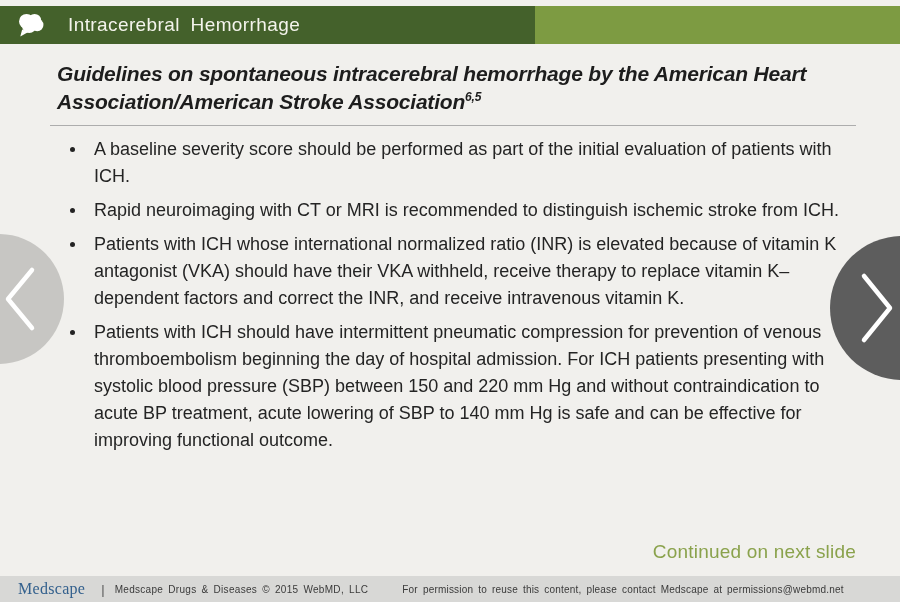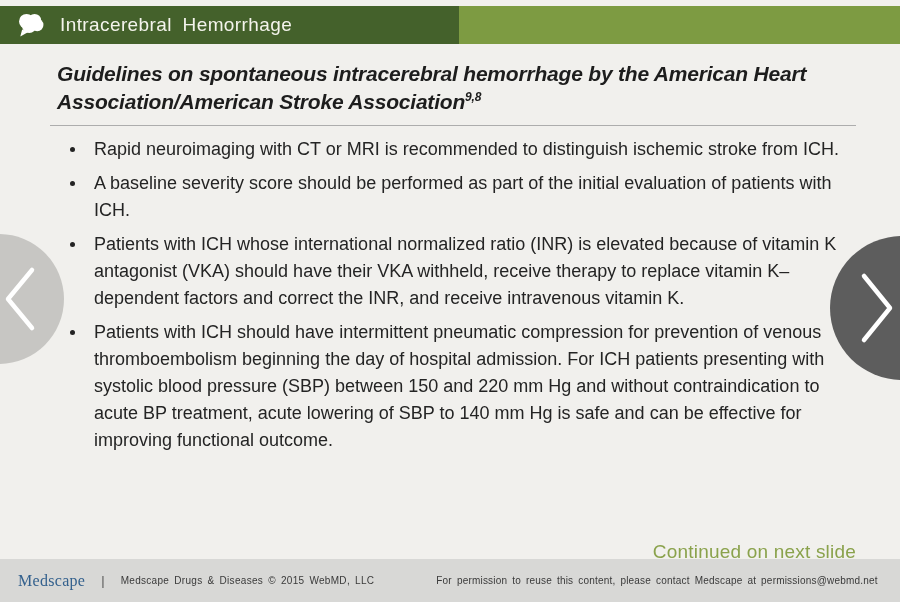--- a/index.html
+++ b/index.html
@@ -3,21 +3,21 @@
 <meta charset="utf-8">
 <style>
   html,body{margin:0;padding:0;background:#e9e8e5;}
   .stage{
     position:relative;width:900px;height:602px;overflow:hidden;
     background:#f1f0ed;font-family:"Liberation Sans","DejaVu Sans",sans-serif;
   }
   
   .titlebar{position:absolute;top:6px;left:0;width:900px;height:38px;display:flex;}
   .titlebar-dark{
-    width:459px;height:100%;background:#44612b;display:flex;align-items:center;
+    width:535px;height:100%;background:#44612b;display:flex;align-items:center;gap:8px;
   }
   .titlebar-light{flex:1;height:100%;background:#7d9b42;}
   .brain{margin-left:15px;width:32px;height:28px;flex:0 0 auto;}
   .slide-title{
     margin:0 0 0 13px;font-size:19px;font-weight:normal;color:#f4f4ec;
     letter-spacing:.4px;word-spacing:5px;
   }
   
   .slide-body{position:absolute;top:44px;left:0;right:0;bottom:35px;}
   .heading{
@@ -46,30 +46,30 @@
   .nav-btn{
     position:absolute;border:none;padding:0;border-radius:50%;cursor:pointer;
     display:block;
   }
   .nav-prev{left:-66px;top:234px;width:130px;height:130px;background:#c7c6c3;}
   .nav-next{right:-74px;top:236px;width:144px;height:144px;background:#5d5d5d;}
   .nav-prev svg{position:absolute;right:24px;top:30px;}
   .nav-next svg{position:absolute;left:26px;top:34px;}
   
   .footer{
-    position:absolute;left:0;bottom:0;width:900px;height:43px;background:#d8d8d6;
+    position:absolute;left:0;bottom:0;width:900px;height:26px;background:#d8d8d6;
     display:flex;align-items:center;color:#3a3a3a;
   }
   .logo{
     margin-left:18px;font-family:"Liberation Serif","DejaVu Serif",serif;
     font-size:16px;color:#33608d;letter-spacing:.3px;
   }
   .footer-divider{margin-left:16px;font-size:13px;color:#555;}
-  .footer-copy{margin-left:16px;font-size:10px;letter-spacing:.3px;word-spacing:2px;}
-  .footer-perm{margin-left:62px;font-size:10px;letter-spacing:.2px;word-spacing:2px;}
+  .footer-copy{margin-left:10px;font-size:10px;letter-spacing:.3px;word-spacing:2px;}
+  .footer-perm{margin-left:34px;font-size:10px;letter-spacing:.2px;word-spacing:2px;}
 </style>
 </head>
 <body>
 
 <div class="stage">
 
   <header class="titlebar">
     <div class="titlebar-dark">
       <svg class="brain" viewBox="0 0 36 30" aria-hidden="true">
         <g fill="#ffffff">
@@ -79,25 +79,25 @@
           <circle cx="16" cy="16" r="8"></circle>
           <polygon points="8,20 6,28 15,23"></polygon>
         </g>
       </svg>
       <h1 class="slide-title">Intracerebral Hemorrhage</h1>
     </div>
     <div class="titlebar-light"></div>
   </header>
 
   <main class="slide-body">
-    <h2 class="heading"><span>Guidelines on spontaneous intracerebral hemorrhage by the American Heart Association/American Stroke Association</span><sup>9,8</sup></h2>
+    <h2 class="heading"><span>Guidelines on spontaneous intracerebral hemorrhage by the American Heart Association/American Stroke Association</span><sup>6,5</sup></h2>
     <div class="rule"></div>
     <ul class="bullets">
+      <li>A baseline severity score should be performed as part of the initial evaluation of patients with ICH.</li>
       <li>Rapid neuroimaging with CT or MRI is recommended to distinguish ischemic stroke from ICH.</li>
-      <li>A baseline severity score should be performed as part of the initial evaluation of patients with ICH.</li>
       <li>Patients with ICH whose international normalized ratio (INR) is elevated because of vitamin K antagonist (VKA) should have their VKA withheld, receive therapy to replace vitamin K–dependent factors and correct the INR, and receive intravenous vitamin K.</li>
       <li>Patients with ICH should have intermittent pneumatic compression for prevention of venous thromboembolism beginning the day of hospital admission. For ICH patients presenting with systolic blood pressure (SBP) between 150 and 220 mm Hg and without contraindication to acute BP treatment, acute lowering of SBP to 140 mm Hg is safe and can be effective for improving functional outcome.</li>
     </ul>
     <div class="continued">Continued on next slide</div>
   </main>
 
   <button class="nav-btn nav-prev" aria-label="Previous slide">
     <svg width="40" height="70" viewBox="0 0 40 70" aria-hidden="true">
       <polyline points="32,6 8,35 32,64" fill="none" stroke="#ffffff" stroke-width="4.5" stroke-linecap="round" stroke-linejoin="round"></polyline>
     </svg>

